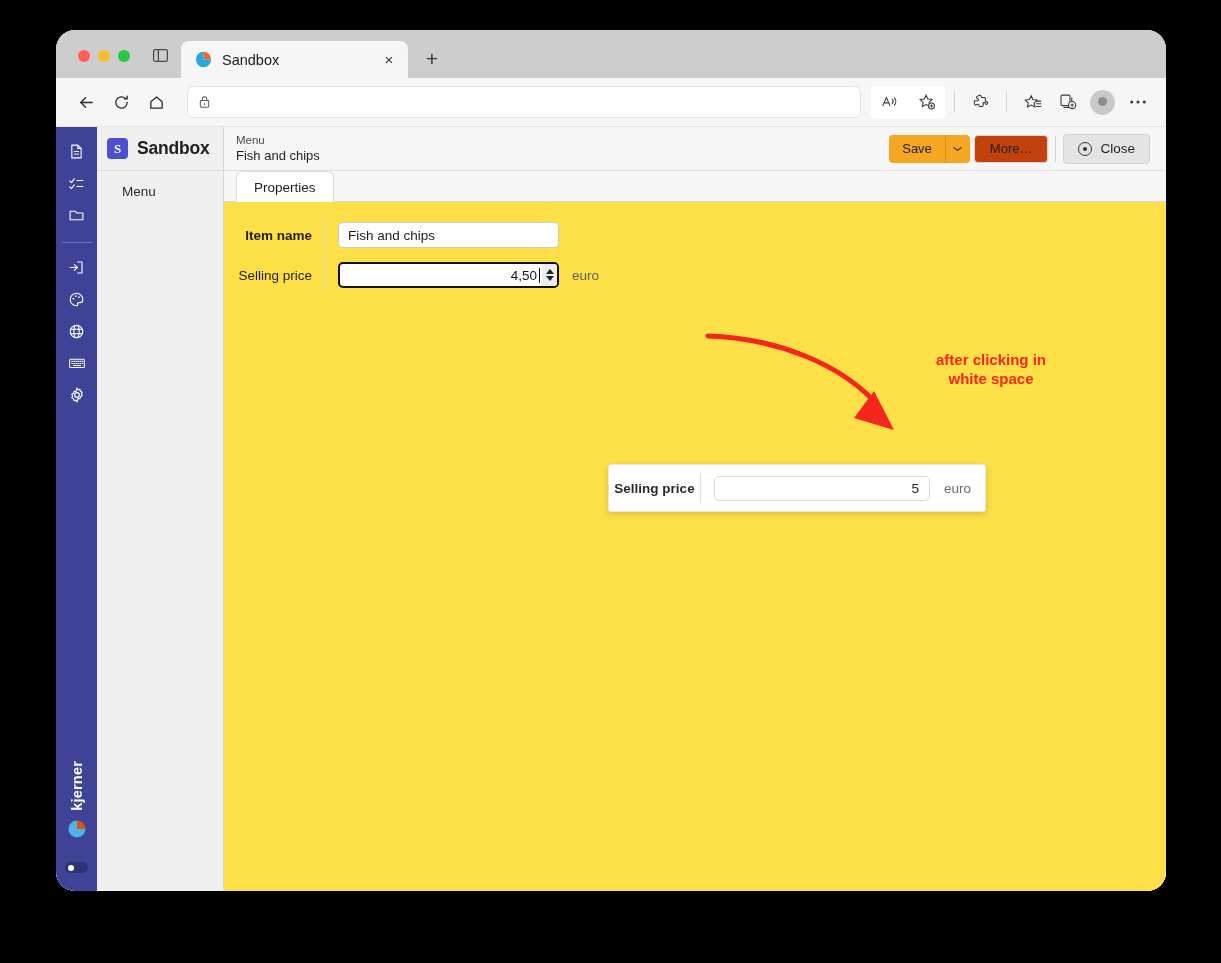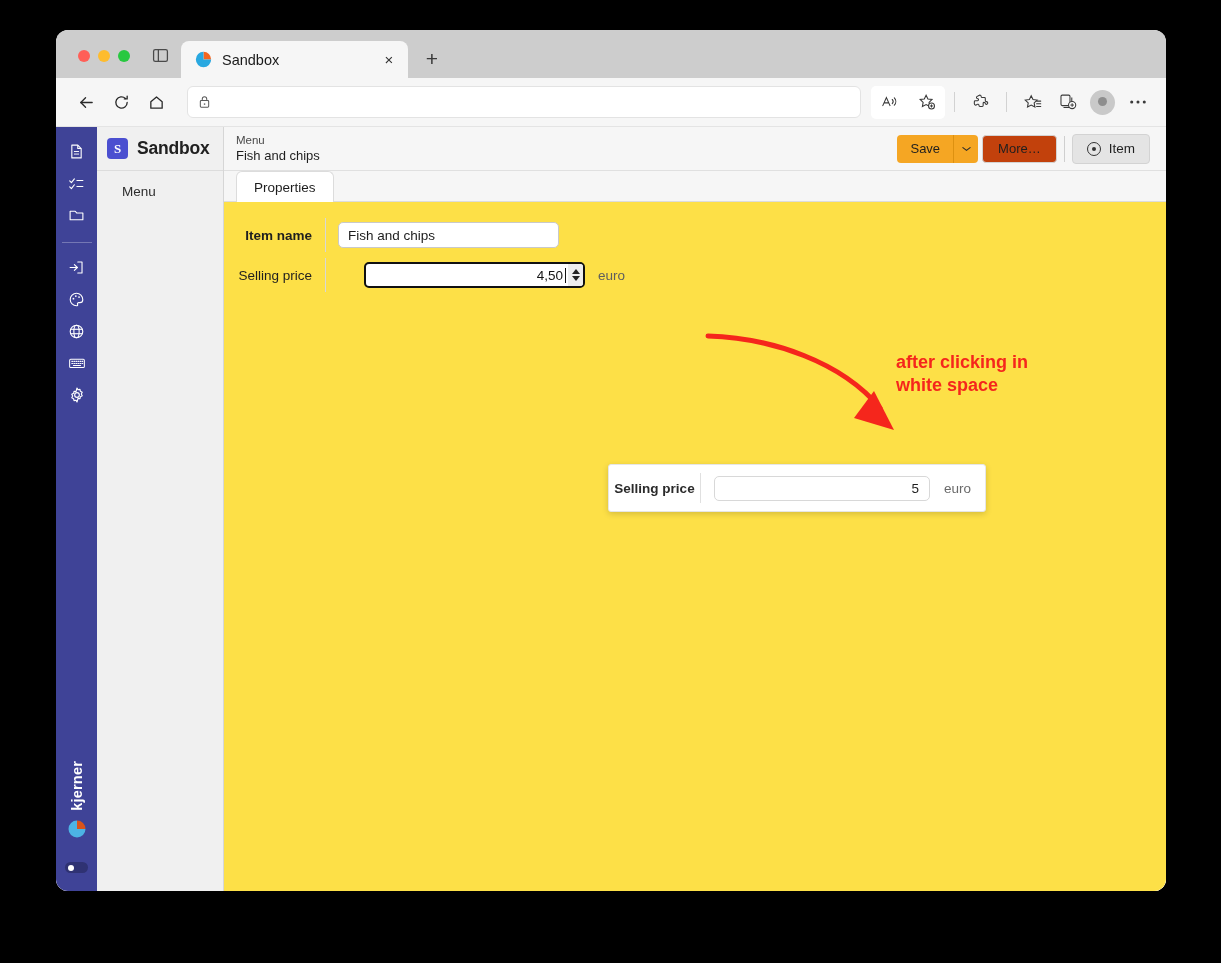--- a/index.html
+++ b/index.html
@@ -9,21 +9,21 @@
     font-family: "Liberation Sans", sans-serif;
     overflow: hidden;
   }
 
   
   .window {
     position: absolute;
     left: 56px; top: 30px;
     width: 1110px; height: 861px;
     background: #ffffff;
-    border-radius: 12px;
+    border-radius: 19px;
     overflow: hidden;
     box-shadow: 0 10px 40px rgba(0,0,0,0.5);
   }
 
   
   .tabbar {
     position: relative;
     height: 48px;
     background: #cdcdcd;
     display: flex;
@@ -352,21 +352,20 @@
     padding: 0 9px;
     font-family: "Liberation Sans", sans-serif;
   }
   .spinwrap {
     width: 221px; height: 26px;
     border: 2px solid #111;
     border-radius: 5px;
     background: #fff;
     display: flex; align-items: center;
     overflow: hidden;
-    margin-left: 26px;
   }
   .spin-value {
     flex: 1;
     text-align: right;
     font-size: 13.5px;
     color: #141414;
     padding-right: 2px;
   }
   .caret {
     width: 1px; height: 15px; background: #111; margin-right: 2px;
@@ -383,23 +382,23 @@
     font-size: 13.5px;
     color: #5e5e5e;
     margin-left: 13px;
   }
 
   
   .annot-text {
     position: absolute;
     left: 672px; top: 149px;
     width: 190px;
-    text-align: left;
+    text-align: center;
     color: #f5261c;
-    font-size: 18px;
+    font-size: 15px;
     font-weight: bold;
     line-height: 1.25;
   }
   .annot-arrow {
     position: absolute;
     left: 478px; top: 128px;
     pointer-events: none;
   }
 
   
@@ -651,21 +650,21 @@
                   <polyline points="1,1.5 5,4.5 9,1.5"></polyline>
                 </svg>
             </button>
           </div>
           <button class="btn-more">More…</button>
           <div class="act-sep"></div>
           <button class="btn-close">
             <span class="close-glyph">
                 <span class="close-dot"></span>
               </span>
-            <span>Item</span>
+            <span>Close</span>
           </button>
         </div>
       </div>
 
       <div class="tabstrip">
         <div class="proptab">Properties</div>
       </div>
 
       <div class="formarea">
 

